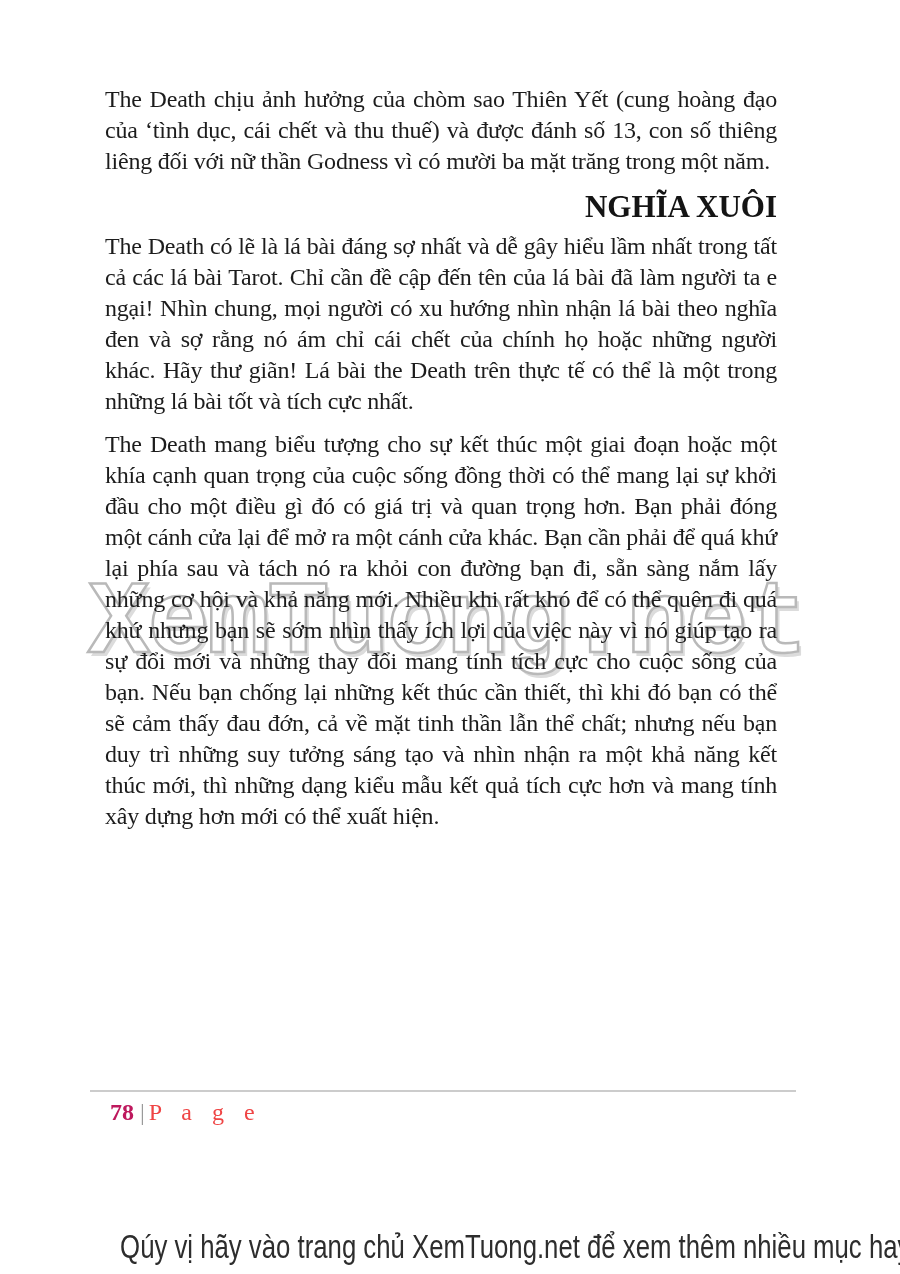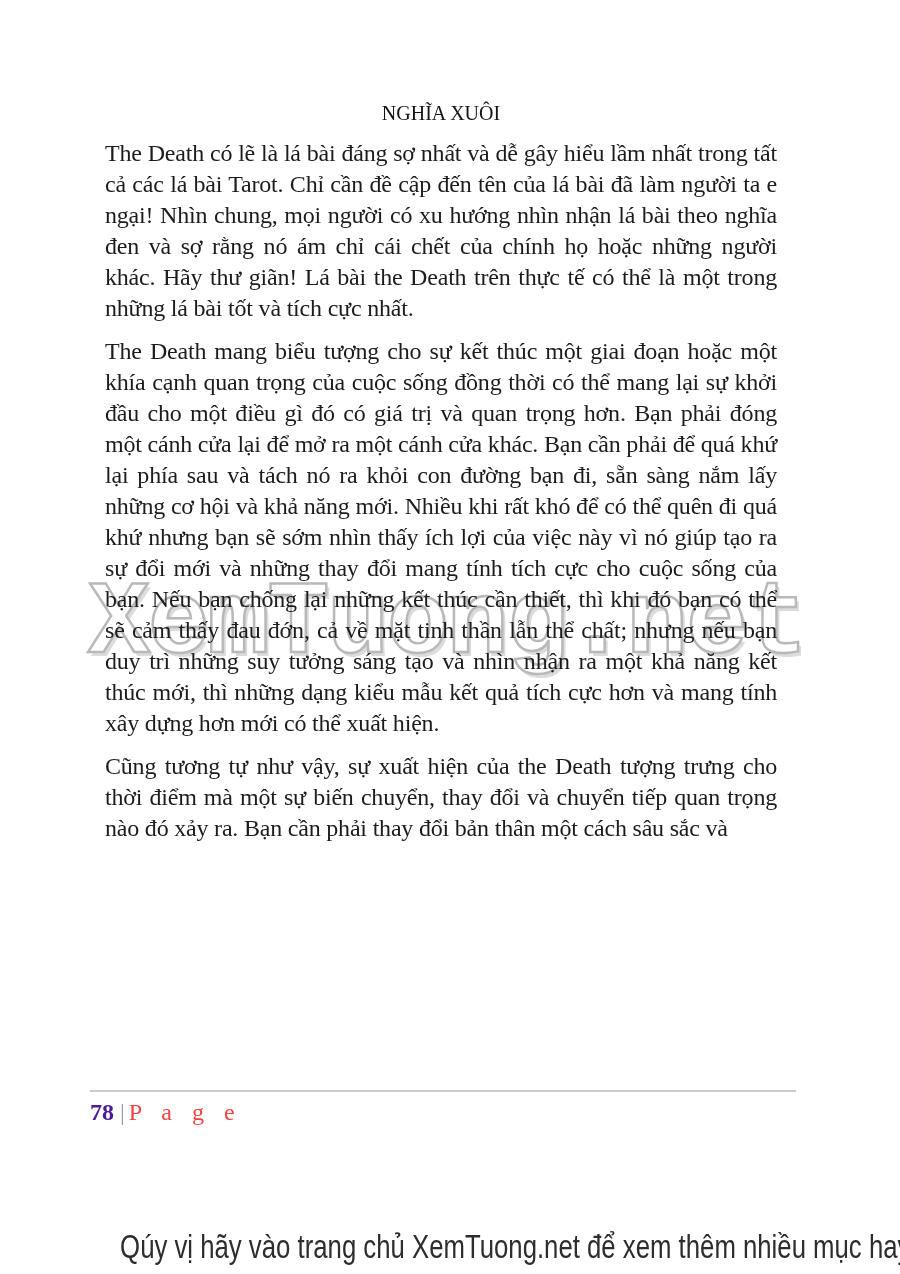--- a/index.html
+++ b/index.html
@@ -7,63 +7,63 @@
     position:relative; width:900px; height:1274px; background:#ffffff;
     overflow:hidden; font-family:"Liberation Serif", serif;
   }
   .content {
     position:absolute; left:105px; top:84px; width:672px; z-index:2;
     color:#1c1c1c; font-size:24px; line-height:31px;
     text-align:justify; letter-spacing:-0.2px;
   }
   .content p { margin:0 0 12px 0; }
   .heading {
-    font-size:20px; font-weight:normal; color:#141414;
-    margin:14px 0 9px 0; letter-spacing:0; text-align:center;
+    font-size:31px; font-weight:bold; color:#141414;
+    margin:14px 0 9px 0; letter-spacing:0; text-align:right;
   }
   .watermark {
     position:absolute; top:566px; left:88px; z-index:1;
     font-family:Liberation Mono, monospace; font-weight:bold;
     font-size:103px; letter-spacing:-2px; white-space:nowrap;
     color:#ffffff;
     -webkit-text-stroke:2.5px #b9b9b9;
     text-shadow:3px 4px 0 #dcdcdc;
   }
   .footer-rule {
     position:absolute; top:1090px; left:90px; width:706px; height:2px;
     background:#cccccc; z-index:2;
   }
   .footer-text {
     position:absolute; top:1098px; left:90px; z-index:2;
     font-size:24px; line-height:28px;
   }
-  .pagenum { font-weight:bold; color:#4c1d95; }
+  .pagenum { font-weight:bold; color:#be185d;margin-left:20px; }
   .sep { color:#9a9a9a; margin:0 4px 0 6px; font-weight:normal; }
   .pagelabel { color:#ef4444; letter-spacing:7px; }
   .banner {
     position:absolute; top:1228px; left:0; width:900px; text-align:center; z-index:2;
   }
   .banner .banner-inner {
     display:inline-block; white-space:nowrap;
     font-family:"Liberation Sans", sans-serif; font-size:33px; color:#2d2d2d;
     transform:scaleX(0.78); transform-origin:center;
   }
 </style>
 </head>
 <body>
 
 <div class="page">
 
   <div class="watermark">XemTuong.net</div>
 
   <div class="content">
+    <p>The Death chịu ảnh hưởng của chòm sao Thiên Yết (cung hoàng đạo của ‘tình dục, cái chết và thu thuế) và được đánh số 13, con số thiêng liêng đối với nữ thần Godness vì có mười ba mặt trăng trong một năm.</p>
     <h2 class="heading">NGHĨA XUÔI</h2>
     <p>The Death có lẽ là lá bài đáng sợ nhất và dễ gây hiểu lầm nhất trong tất cả các lá bài Tarot. Chỉ cần đề cập đến tên của lá bài đã làm người ta e ngại! Nhìn chung, mọi người có xu hướng nhìn nhận lá bài theo nghĩa đen và sợ rằng nó ám chỉ cái chết của chính họ hoặc những người khác. Hãy thư giãn! Lá bài the Death trên thực tế có thể là một trong những lá bài tốt và tích cực nhất.</p>
     <p>The Death mang biểu tượng cho sự kết thúc một giai đoạn hoặc một khía cạnh quan trọng của cuộc sống đồng thời có thể mang lại sự khởi đầu cho một điều gì đó có giá trị và quan trọng hơn. Bạn phải đóng một cánh cửa lại để mở ra một cánh cửa khác. Bạn cần phải để quá khứ lại phía sau và tách nó ra khỏi con đường bạn đi, sẵn sàng nắm lấy những cơ hội và khả năng mới. Nhiều khi rất khó để có thể quên đi quá khứ nhưng bạn sẽ sớm nhìn thấy ích lợi của việc này vì nó giúp tạo ra sự đổi mới và những thay đổi mang tính tích cực cho cuộc sống của bạn. Nếu bạn chống lại những kết thúc cần thiết, thì khi đó bạn có thể sẽ cảm thấy đau đớn, cả về mặt tinh thần lẫn thể chất; nhưng nếu bạn duy trì những suy tưởng sáng tạo và nhìn nhận ra một khả năng kết thúc mới, thì những dạng kiểu mẫu kết quả tích cực hơn và mang tính xây dựng hơn mới có thể xuất hiện.</p>
-    <p>Cũng tương tự như vậy, sự xuất hiện của the Death tượng trưng cho thời điểm mà một sự biến chuyển, thay đổi và chuyển tiếp quan trọng nào đó xảy ra. Bạn cần phải thay đổi bản thân một cách sâu sắc và</p>
   </div>
 
   <div class="footer-rule"></div>
 
   <div class="footer-text">
     <span class="pagenum">78</span><span class="sep">|</span><span class="pagelabel">P a g e</span>
   </div>
 
   <div class="banner">
     <span class="banner-inner">Qúy vị hãy vào trang chủ XemTuong.net để xem thêm nhiều mục hay khác</span>

